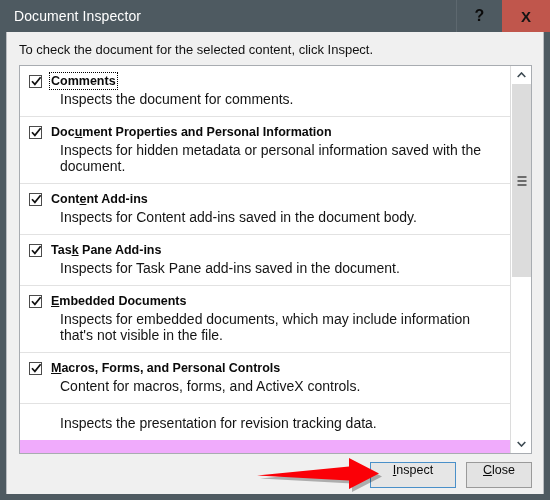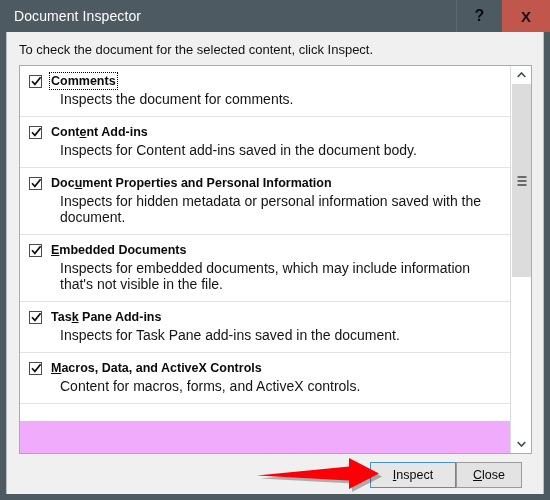--- a/index.html
+++ b/index.html
@@ -204,34 +204,33 @@
   .btn {
     position: absolute;
     height: 26px;
     box-sizing: border-box;
     background: #e3e3e3;
     border: 1px solid #9a9a9a;
     font-family: "Liberation Sans", sans-serif;
     font-size: 12.5px;
     color: #0a0a0a;
     display: flex;
-    align-items: center;
     justify-content: center;
     padding: 0;
   }
   .btn u { text-decoration: underline; }
   .btn-inspect {
     left: 363px;
     top: 430px;
     width: 86px;
     border: 1px solid #4a90c9;
     background: #e6e6e6;
   }
   .btn-close {
-    left: 449px;
+    left: 459px;
     top: 430px;
     width: 66px;
     border: 1px solid #9a9a9a;
     background: #e3e3e3;
   }
 
   
   .arrow-annotation {
     position: absolute;
     left: 255px;
@@ -295,69 +294,70 @@
             </div>
             <div class="item-desc">Inspects the document for comments.</div>
           </div>
           <div class="item">
             <div class="item-head">
               <div class="checkbox">
                 <svg width="11" height="11" viewBox="0 0 11 11">
                   <path d="M1 5.2 L3.9 8.4 L9.6 1.3" stroke="#111111" stroke-width="1.7" fill="none"></path>
                 </svg>
               </div>
+              <div class="item-title"><span>Doc</span><u>u</u><span>ment Properties and Personal Information</span></div>
+            </div>
+            <div class="item-desc">Inspects for hidden metadata or personal information saved with the document.</div>
+          </div>
+          <div class="item">
+            <div class="item-head">
+              <div class="checkbox">
+                <svg width="11" height="11" viewBox="0 0 11 11">
+                  <path d="M1 5.2 L3.9 8.4 L9.6 1.3" stroke="#111111" stroke-width="1.7" fill="none"></path>
+                </svg>
+              </div>
               <div class="item-title"><span>Cont</span><u>e</u><span>nt Add-ins</span></div>
             </div>
             <div class="item-desc">Inspects for Content add-ins saved in the document body.</div>
           </div>
           <div class="item">
             <div class="item-head">
               <div class="checkbox">
                 <svg width="11" height="11" viewBox="0 0 11 11">
                   <path d="M1 5.2 L3.9 8.4 L9.6 1.3" stroke="#111111" stroke-width="1.7" fill="none"></path>
                 </svg>
               </div>
-              <div class="item-title"><span>Doc</span><u>u</u><span>ment Properties and Personal Information</span></div>
-            </div>
-            <div class="item-desc">Inspects for hidden metadata or personal information saved with the document.</div>
+              <div class="item-title"><span>Tas</span><u>k</u><span> Pane Add-ins</span></div>
+            </div>
+            <div class="item-desc">Inspects for Task Pane add-ins saved in the document.</div>
           </div>
           <div class="item">
             <div class="item-head">
               <div class="checkbox">
                 <svg width="11" height="11" viewBox="0 0 11 11">
                   <path d="M1 5.2 L3.9 8.4 L9.6 1.3" stroke="#111111" stroke-width="1.7" fill="none"></path>
                 </svg>
               </div>
               <div class="item-title"><span></span><u>E</u><span>mbedded Documents</span></div>
             </div>
             <div class="item-desc">Inspects for embedded documents, which may include information that's not visible in the file.</div>
           </div>
           <div class="item">
             <div class="item-head">
               <div class="checkbox">
                 <svg width="11" height="11" viewBox="0 0 11 11">
                   <path d="M1 5.2 L3.9 8.4 L9.6 1.3" stroke="#111111" stroke-width="1.7" fill="none"></path>
                 </svg>
               </div>
-              <div class="item-title"><span>Tas</span><u>k</u><span> Pane Add-ins</span></div>
-            </div>
-            <div class="item-desc">Inspects for Task Pane add-ins saved in the document.</div>
-          </div>
-          <div class="item">
-            <div class="item-head">
-              <div class="checkbox">
-                <svg width="11" height="11" viewBox="0 0 11 11">
-                  <path d="M1 5.2 L3.9 8.4 L9.6 1.3" stroke="#111111" stroke-width="1.7" fill="none"></path>
-                </svg>
-              </div>
-              <div class="item-title"><span></span><u>M</u><span>acros, Data, and ActiveX Controls</span></div>
+              <div class="item-title"><span></span><u>M</u><span>acros, Forms, and Personal Controls</span></div>
             </div>
             <div class="item-desc">Content for macros, forms, and ActiveX controls.</div>
           </div>
           <div class="item">
+            <div class="item-desc">Inspects the presentation for revision tracking data.</div>
           </div>
         </div>
 
       <div class="scrollbar">
         <div class="sb-btn up">
           <svg width="9" height="6" viewBox="0 0 9 6">
             <path d="M0.7 5 L4.5 1 L8.3 5" stroke="#3d4a52" stroke-width="1.6" fill="none"></path>
           </svg>
         </div>
         <div class="sb-thumb" style="height: 193px; top: 18px;">

